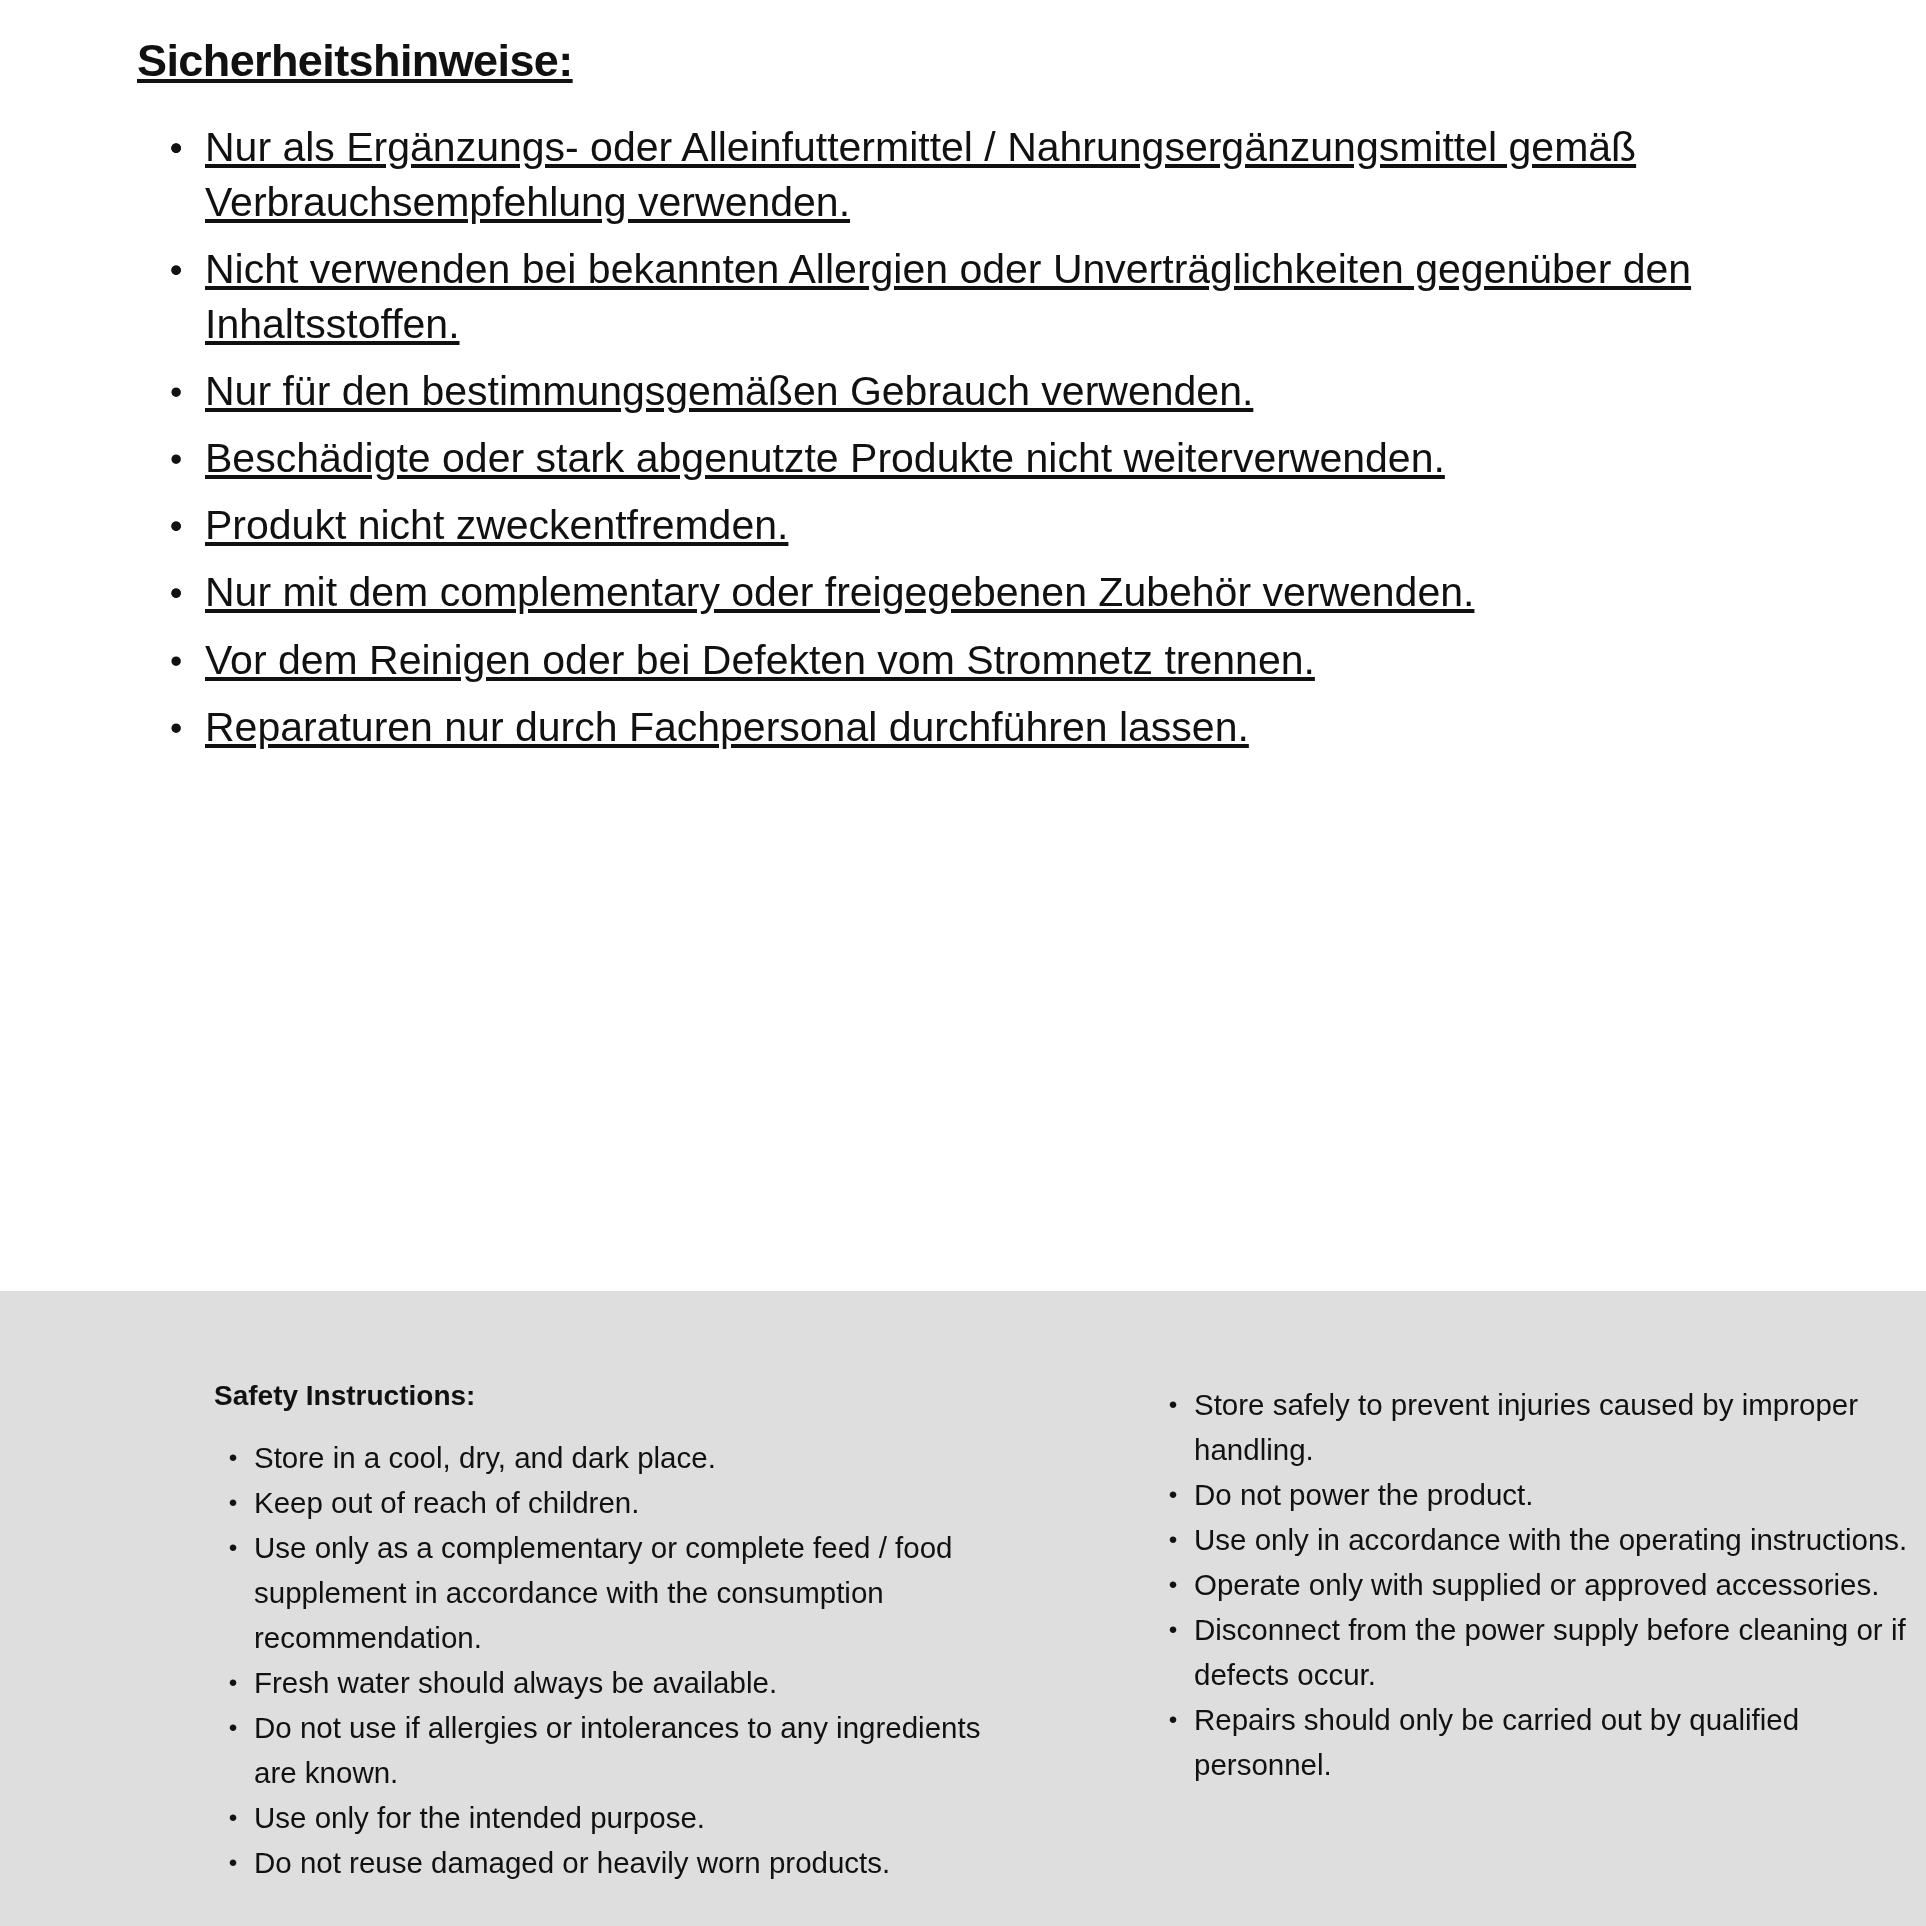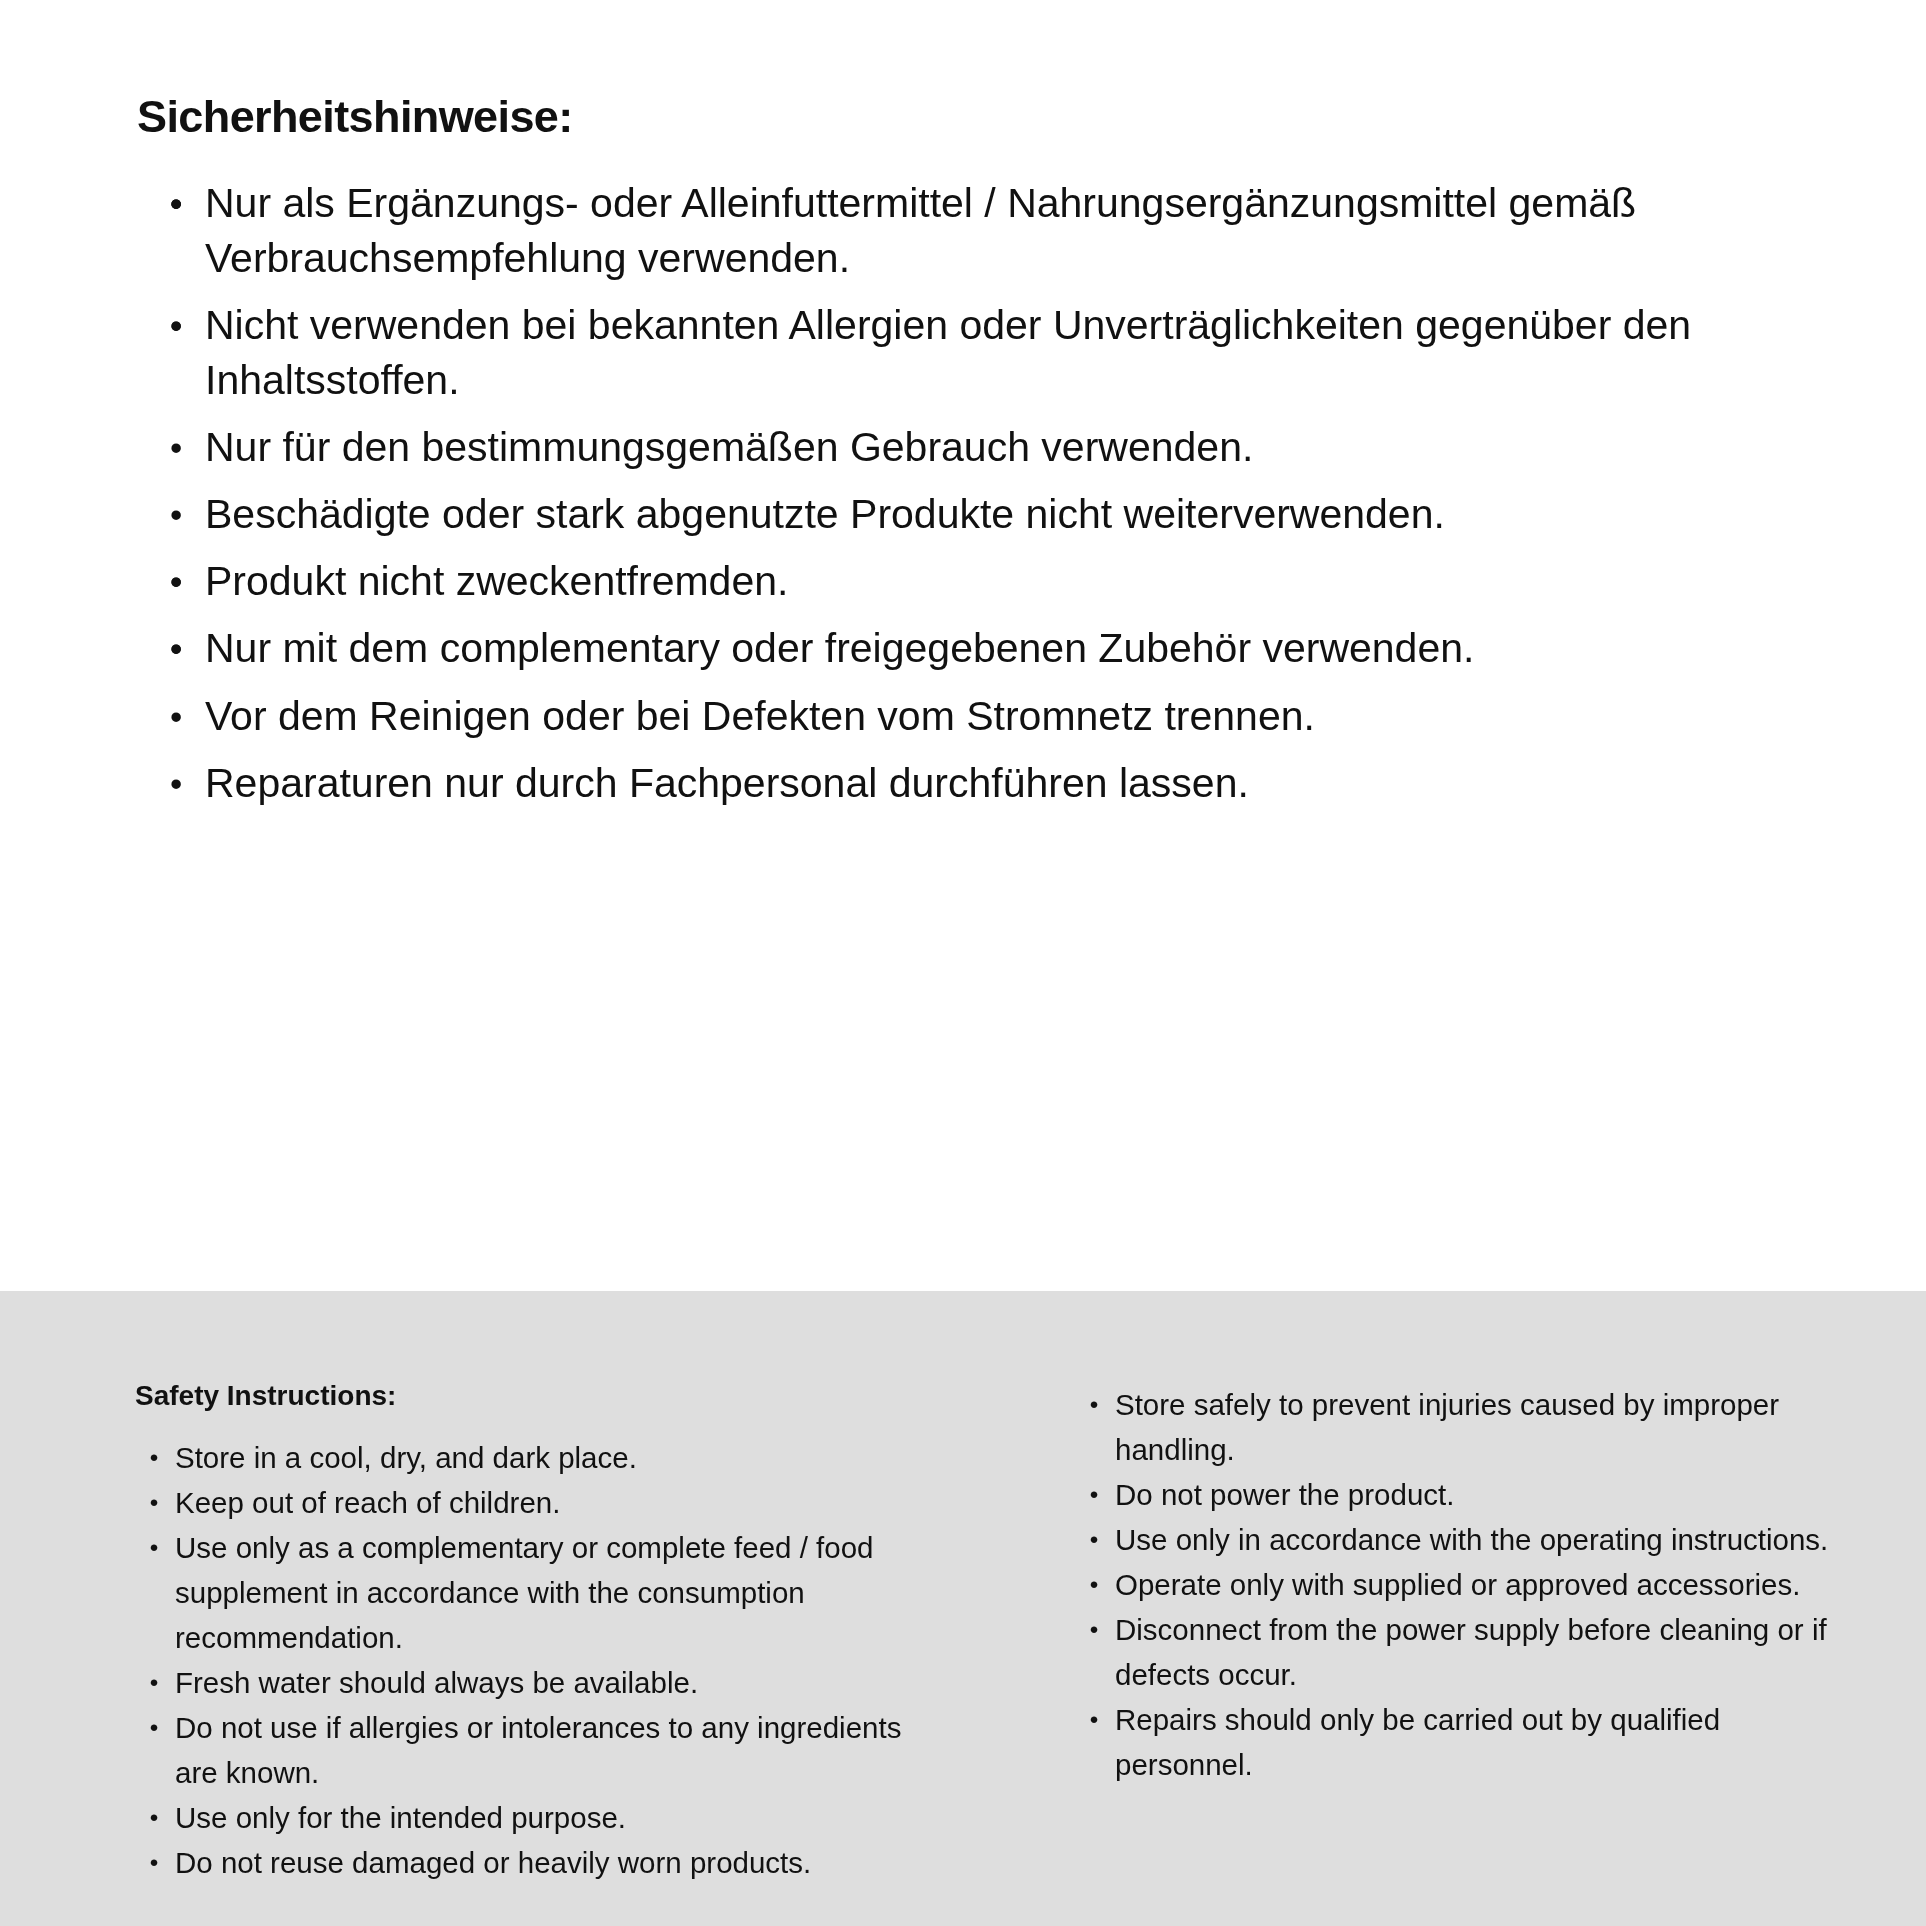--- a/index.html
+++ b/index.html
@@ -10,22 +10,23 @@
   *{box-sizing:border-box;}
   html,body{margin:0;padding:0;}
   body{
     width:1926px;height:1926px;overflow:hidden;
     background:var(--page-bg);
     color:var(--text);
     font-family:"Liberation Sans", sans-serif;
   }
   
   .de-section{
-    padding:88px 0 0 137px;
+    padding:32px 0 0 137px;
     height:1291px;
+    text-decoration:underline;
   }
   .de-heading{
     font-size:45px;
     font-weight:700;
     line-height:58px;
     margin:0 0 29.5px 0;
     letter-spacing:-0.6px;
   }
   ul{list-style:none;margin:0;padding:0;}
   .de-list{width:1622px;}
@@ -42,20 +43,21 @@
   }
   
   .en-panel{
     position:absolute;
     left:0;top:1291px;
     width:1926px;height:636px;
     background:var(--panel-bg);
     padding:85px 0 0 135px;
     display:flex;
     align-items:flex-start;
+    justify-content:flex-end;
   }
   .en-col-left{width:772px;}
   .en-col-right{width:772px;margin-left:168px;padding-top:6.4px;}
   .en-heading{
     font-size:28px;
     font-weight:700;
     line-height:40px;
     margin:0 0 19px 0;
   }
   .en-list li{

